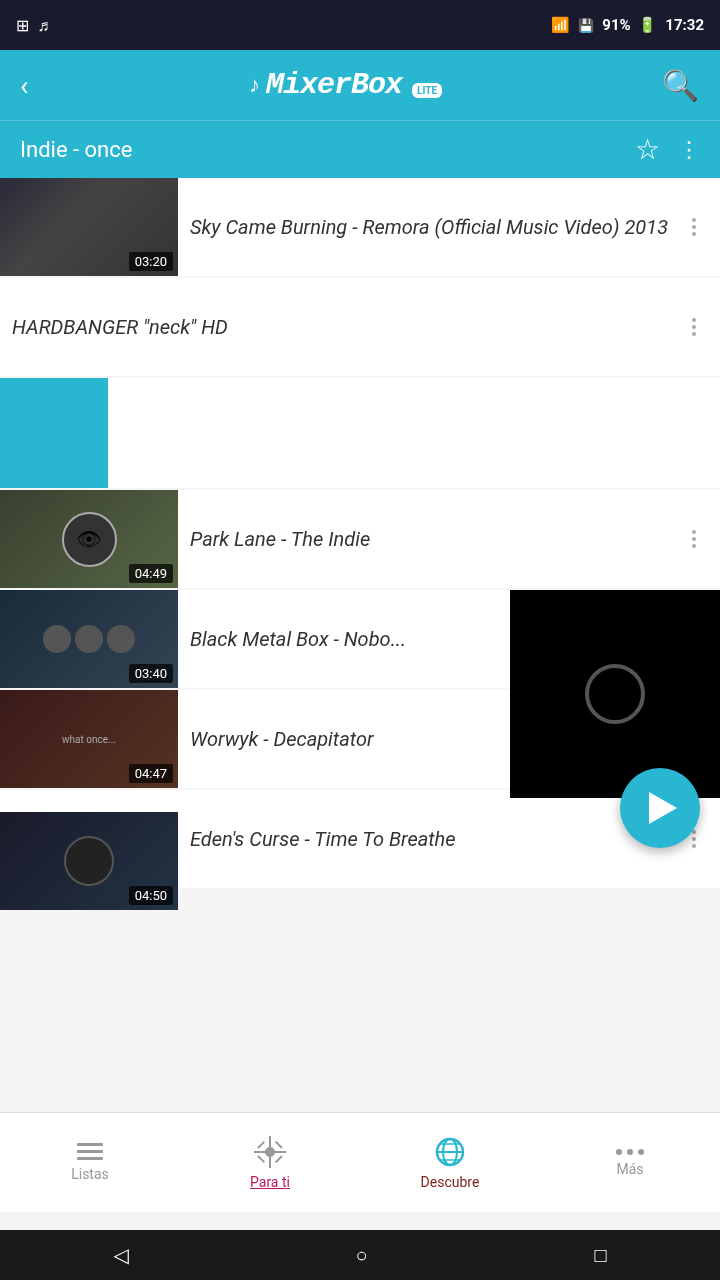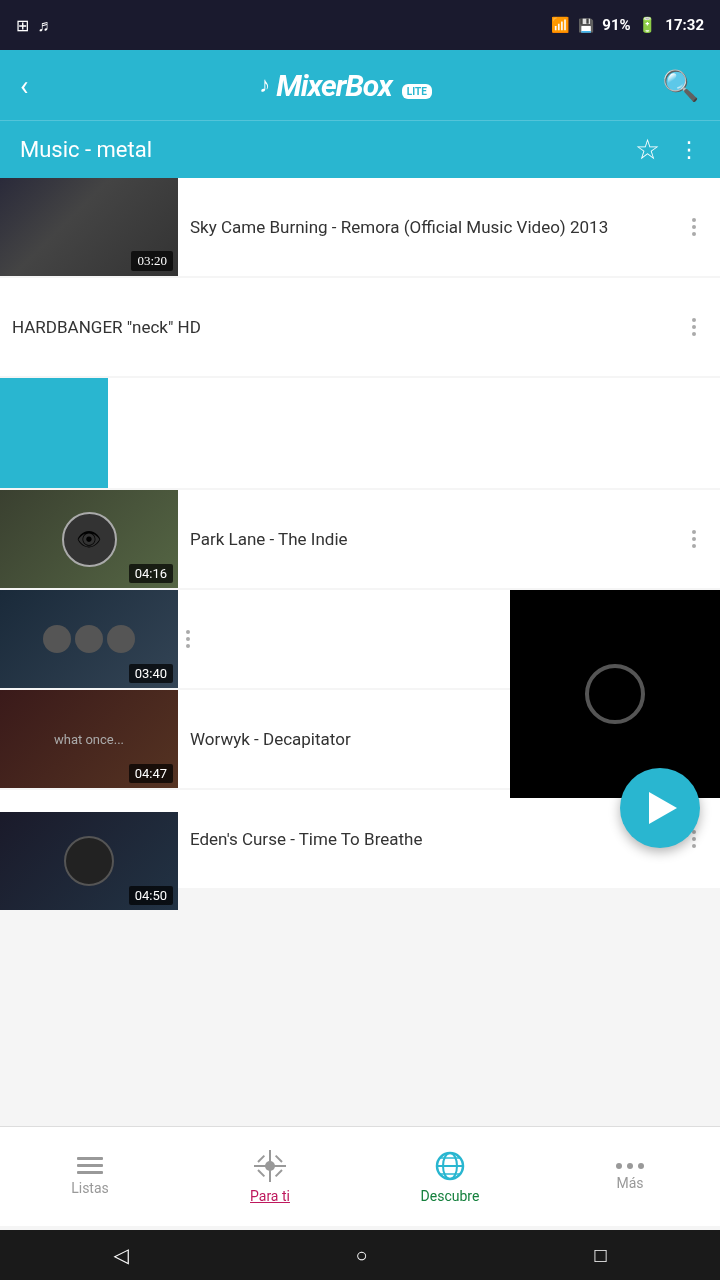--- a/index.html
+++ b/index.html
@@ -30,20 +30,21 @@
       padding: 0 20px;
     }
     .header-back { color: white; font-size: 28px; cursor: pointer; }
     .header-logo { display: flex; align-items: center; gap: 6px; }
     .logo-text {
       font-size: 30px;
       font-weight: bold;
       color: white;
       font-style: italic;
       letter-spacing: -1px;
+      font-family: Liberation Mono, monospace;
     }
     .logo-note { color: white; font-size: 22px; }
     .logo-lite {
       background: white;
       color: #29b6d0;
       font-size: 10px;
       font-weight: bold;
       padding: 2px 5px;
       border-radius: 6px;
       margin-left: 4px;
@@ -83,43 +84,44 @@
 
     .track-thumb {
       width: 178px;
       height: 98px;
       background: #555;
       position: relative;
       flex-shrink: 0;
       overflow: hidden;
     }
     .thumb-cyan { background: #29b6d0; }
-    .thumb-img-1 { background: linear-gradient(135deg, #2a2a3a 0%, #444 40%, #333 100%); font-family: Liberation Serif, serif; }
+    .thumb-img-1 { background: linear-gradient(135deg, #2a2a3a 0%, #444 40%, #333 100%); }
     .thumb-img-2 { background: linear-gradient(135deg, #1a1a1a 0%, #333 50%, #222 100%); }
 
     .thumb-duration {
       position: absolute;
       bottom: 5px;
       right: 5px;
       background: rgba(0,0,0,0.7);
       color: white;
       font-size: 13px;
       padding: 2px 6px;
       border-radius: 2px;
     }
 
     .track-info {
       flex: 1;
       padding: 10px 12px;
       overflow: hidden;
     }
     .track-title {
-      font-size: 17px;
+      font-size: 20px;
       color: #333;
       line-height: 1.3;
+      font-style: italic;
     }
 
     .track-menu {
       color: #aaa;
       font-size: 20px;
       padding: 8px;
       display: flex;
       flex-direction: column;
       gap: 3px;
       cursor: pointer;
@@ -172,21 +174,21 @@
     }
 
     
     .bottom-nav {
       background: white;
       height: 100px;
       display: flex;
       align-items: center;
       border-top: 1px solid #ddd;
       position: fixed;
-      bottom: 54px;
+      bottom: 68px;
       width: 720px;
     }
     .nav-item {
       flex: 1;
       display: flex;
       flex-direction: column;
       align-items: center;
       gap: 6px;
       cursor: pointer;
       padding: 12px 0;
@@ -231,21 +233,21 @@
   <span class="header-back">‹</span>
   <div class="header-logo">
     <span class="logo-note">♪</span>
     <span class="logo-text">MixerBox</span>
     <span class="logo-lite">LITE</span>
   </div>
   <span class="header-search" style="font-size:30px;">🔍</span>
 </div>
 
 <div class="playlist-bar">
-  <span class="playlist-title">Music - metal</span>
+  <span class="playlist-title">Indie - once</span>
   <div class="playlist-actions">
     <span class="star-icon">☆</span>
     <span class="more-icon">⋮</span>
   </div>
 </div>
 
 <div class="track-list">
 
   <div class="track-item">
     <div class="track-thumb thumb-img-1">
@@ -278,21 +280,21 @@
     <div class="track-info"></div>
   </div>
 
   <div class="track-item">
     <div class="track-thumb" style="background:linear-gradient(135deg,#3a4030,#556644);">
       <div style="width:100%;height:100%;display:flex;align-items:center;justify-content:center;">
         <div style="width:55px;height:55px;border-radius:50%;background:#333;border:2px solid #aaa;display:flex;align-items:center;justify-content:center;">
           <span style="font-size:20px;">👁</span>
         </div>
       </div>
-      <span class="thumb-duration">04:16</span>
+      <span class="thumb-duration">04:49</span>
     </div>
     <div class="track-info">
       <span class="track-title">Park Lane - The Indie</span>
     </div>
     <div class="track-menu">
       <div class="dot"></div>
         <div class="dot"></div>
         <div class="dot"></div>
     </div>
   </div>
@@ -301,35 +303,38 @@
     <div class="track-thumb" style="background:linear-gradient(135deg,#1a2a3a,#334455);">
       <div style="width:100%;height:100%;display:flex;align-items:center;justify-content:center;flex-direction:column;gap:5px;">
         <div style="display:flex;gap:4px;">
           <div style="width:28px;height:28px;border-radius:50%;background:#555;"></div>
           <div style="width:28px;height:28px;border-radius:50%;background:#555;"></div>
           <div style="width:28px;height:28px;border-radius:50%;background:#555;"></div>
         </div>
       </div>
       <span class="thumb-duration">03:40</span>
     </div>
+    <div class="track-info">
+      <span class="track-title">Black Metal Box - Nobo...</span>
+    </div>
     <div class="track-menu">
       <div class="dot"></div>
         <div class="dot"></div>
         <div class="dot"></div>
     </div>
 
     <div class="loading-overlay">
       <div class="spinner"></div>
     </div>
   </div>
 
   <div class="track-item" style="position:relative;overflow:visible;">
     <div class="track-thumb" style="background:linear-gradient(135deg,#3a1a1a,#553322);">
       <div style="width:100%;height:100%;display:flex;align-items:center;justify-content:center;">
-        <div style="color:#aaa;font-size:13px;text-align:center;padding:4px;">what once...</div>
+        <div style="color:#aaa;font-size:10px;text-align:center;padding:4px;">what once...</div>
       </div>
       <span class="thumb-duration">04:47</span>
     </div>
     <div class="track-info">
       <span class="track-title">Worwyk - Decapitator</span>
     </div>
     <div class="track-menu">
       <div class="dot"></div>
         <div class="dot"></div>
         <div class="dot"></div>
@@ -387,21 +392,21 @@
   <div class="nav-item active">
     <div style="width:32px;height:32px;position:relative;">
       <svg width="32" height="32" viewBox="0 0 32 32">
         <circle cx="16" cy="16" r="13" fill="none" stroke="#29b6d0" stroke-width="2.5"></circle>
         <ellipse cx="16" cy="16" rx="7" ry="13" fill="none" stroke="#29b6d0" stroke-width="2"></ellipse>
         <line x1="3" y1="16" x2="29" y2="16" stroke="#29b6d0" stroke-width="2"></line>
         <line x1="6" y1="8" x2="26" y2="8" stroke="#29b6d0" stroke-width="1.5"></line>
         <line x1="6" y1="24" x2="26" y2="24" stroke="#29b6d0" stroke-width="1.5"></line>
       </svg>
     </div>
-    <span class="nav-label" style="color:#15803d;">Descubre</span>
+    <span class="nav-label" style="color:#7f1d1d;">Descubre</span>
   </div>
   <div class="nav-item">
     <div style="display:flex;gap:5px;align-items:center;">
       <div style="width:6px;height:6px;border-radius:50%;background:#999;"></div>
       <div style="width:6px;height:6px;border-radius:50%;background:#999;"></div>
       <div style="width:6px;height:6px;border-radius:50%;background:#999;"></div>
     </div>
     <span class="nav-label" style="color:#999;">Más</span>
   </div>
 </div>

